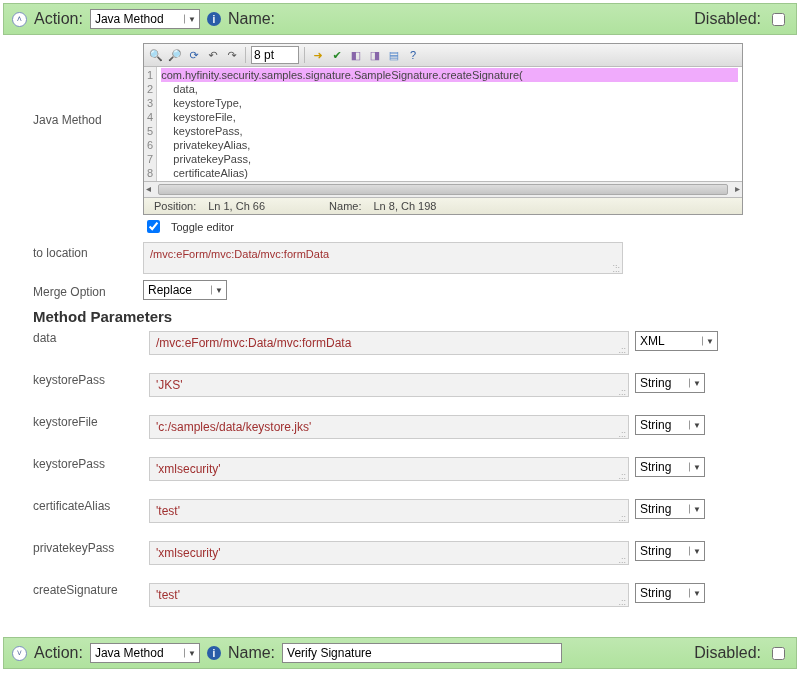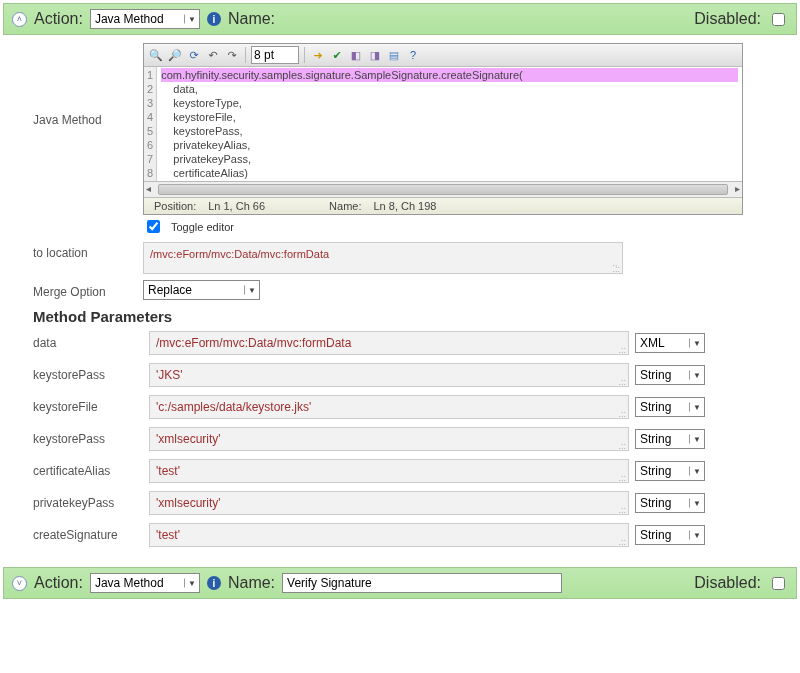--- a/index.html
+++ b/index.html
@@ -35,21 +35,21 @@
 .scroll-h::after{ content:"▸"; left:auto; right:2px;}
 .scroll-h .thumb{position:absolute; left:14px; right:14px; top:2px; bottom:2px; background:linear-gradient(#ddd,#c5c5c5); border:1px solid #aaa; border-radius:2px;}
 .status-bar{ background:linear-gradient(#f4f4e8,#e8e8d8); border-top:1px solid #bbb; padding:2px 10px; font-size:11px; color:#444; display:flex; gap:12px;}
 .toggle-ed { font-size:11px; color:#333; margin-top:2px; display:flex; align-items:center; gap:8px;}
 
 .xpath-box{ background:#f2f2f2; border:1px solid #ccc; padding:4px 6px; color:#a03030; font-family:Verdana; font-size:12px; min-height:32px; position:relative; width:480px; resize:both; }
 .resize-grip{position:absolute; right:2px; bottom:1px; color:#aaa; font-size:9px; line-height:6px; pointer-events:none;}
 
 .sect-hdr{ font-size:15px; font-weight:bold; color:#333; margin:8px 0 6px 0;}
 
-.param-row{ display:flex; align-items:center; margin-bottom:8px; gap:6px;}
+.param-row{ display:flex; align-items:flex-start; margin-bottom:18px; gap:6px;}
 .param-lbl{ width:110px; color:#555; font-size:12px; flex-shrink:0;}
 .param-val{ flex:0 0 480px; background:#f2f2f2; border:1px solid #ccc; padding:4px 6px; color:#a03030; font-size:12px; min-height:24px; position:relative;}
 </style>
 </head>
 <body>
 
 <div class="hdr-bar">
   <span class="toggle-ico">˄</span>
   <span class="hdr-lbl">Action:</span>
   <span class="sel-wrap">
@@ -115,34 +115,34 @@
         <span>/mvc:eForm/mvc:Data/mvc:formData</span>
         <span class="resize-grip">..<br>.::</span>
       </div>
     </div>
   </div>
 
   <div class="row" style="align-items:center">
     <div class="row-lbl">Merge Option</div>
     <div class="row-ctl">
       <span class="sel-wrap">
-        <select class="hdr-sel" style="width:117px">
+        <select class="hdr-sel" style="width:84px">
           <option>Replace</option>
         </select>
       </span>
     </div>
   </div>
 
   <div class="sect-hdr">Method Parameters</div>
 
   <div id="params">
       <div class="param-row">
         <div class="param-lbl">data</div>
         <div class="param-val">/mvc:eForm/mvc:Data/mvc:formData<span class="resize-grip">.::</span></div>
-        <span class="sel-wrap"><select class="hdr-sel" style="width:70px"><option>XML</option></select></span>
+        <span class="sel-wrap"><select class="hdr-sel" style="width:83px"><option>XML</option></select></span>
       </div>
       <div class="param-row">
         <div class="param-lbl">keystorePass</div>
         <div class="param-val">'JKS'<span class="resize-grip">.::</span></div>
         <span class="sel-wrap"><select class="hdr-sel" style="width:70px"><option>String</option></select></span>
       </div>
       <div class="param-row">
         <div class="param-lbl">keystoreFile</div>
         <div class="param-val">'c:/samples/data/keystore.jks'<span class="resize-grip">.::</span></div>
         <span class="sel-wrap"><select class="hdr-sel" style="width:70px"><option>String</option></select></span>

